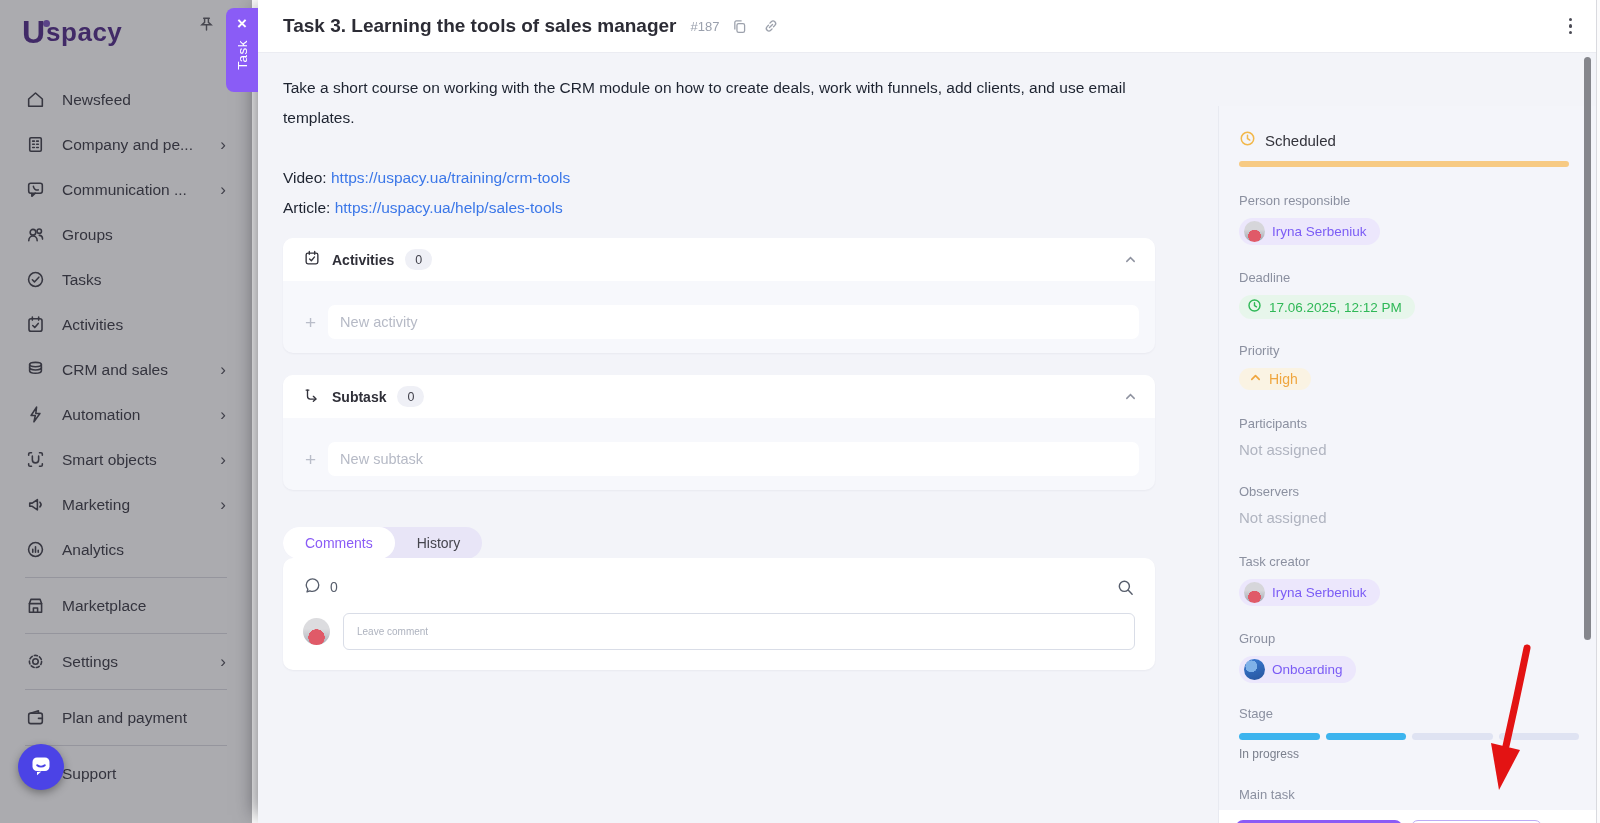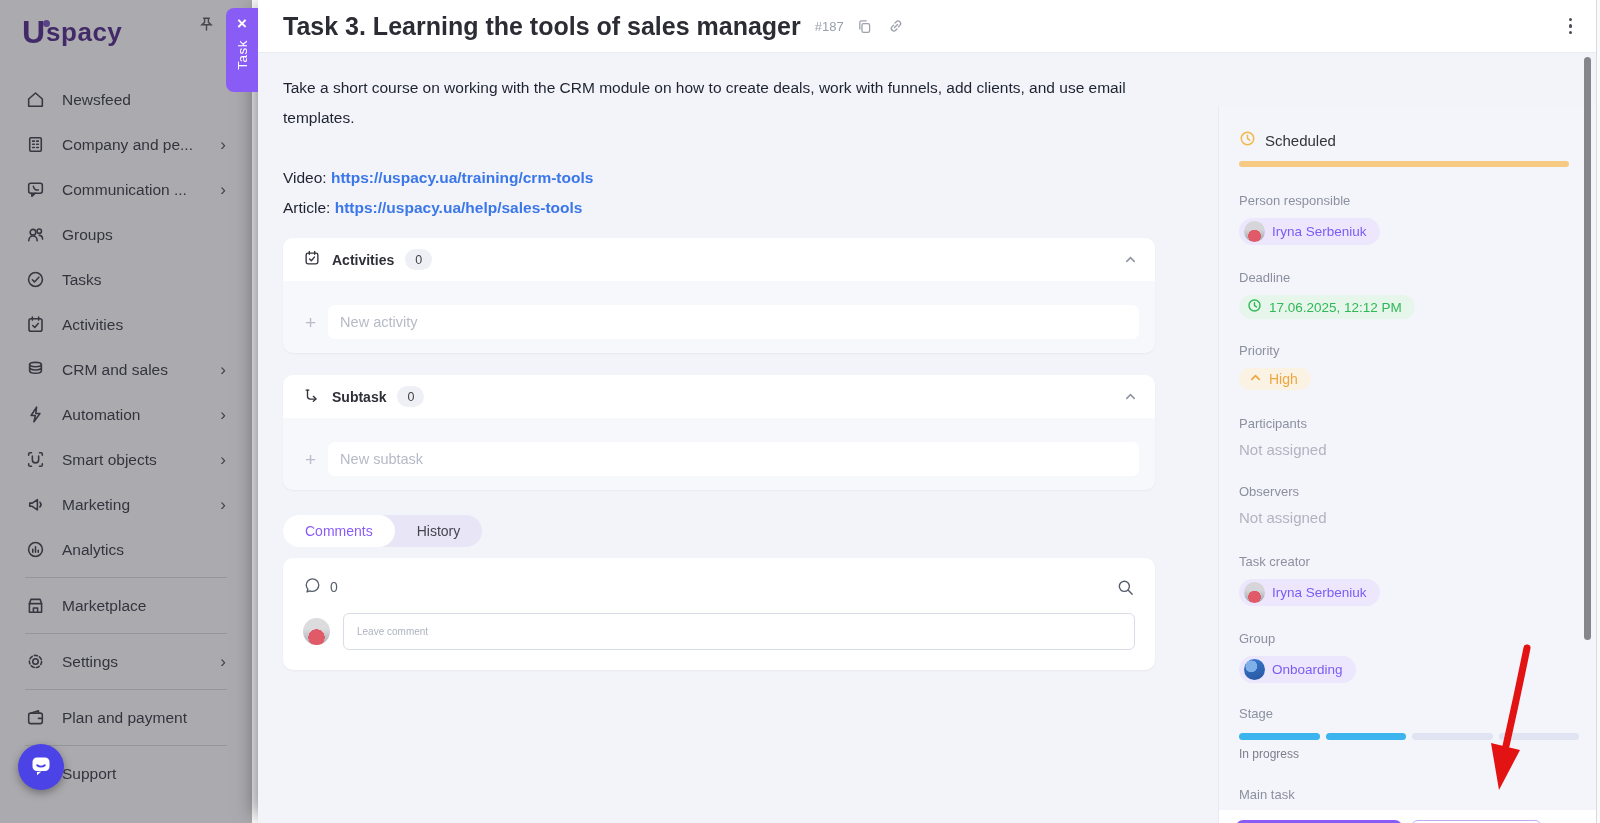--- a/index.html
+++ b/index.html
@@ -22,43 +22,43 @@
   .chat-fab { position:absolute; left:18px; top:744px; width:46px; height:46px; border-radius:50%; background:var(--chat-fab,#4b43e6); z-index:6; display:flex; align-items:center; justify-content:center; box-shadow:0 3px 8px rgba(0,0,0,.35); cursor:pointer; }
 
   
   .task-tab { position:absolute; left:226px; top:8px; width:32px; height:84px; background:var(--accent,#8a5cf6); border-radius:8px 0 0 8px; z-index:10; display:flex; flex-direction:column; align-items:center; padding-top:7px; cursor:pointer; }
   .task-tab .x { color:#fff; font-size:17px; font-weight:700; line-height:1; }
   .task-tab .vlabel { margin-top:8px; color:#fff; font-size:13.5px; writing-mode:vertical-rl; transform:rotate(180deg); letter-spacing:.5px; }
 
   
   .panel { position:absolute; left:258px; top:0; width:1342px; height:823px; background:#f3f4f9; box-shadow:-12px 0 18px -8px rgba(15,15,25,.5); }
   .panel-header { height:53px; background:#fff; border-bottom:1px solid #ebecf2; display:flex; align-items:center; padding:0 22px 0 25px; }
-  .p-title { font-size:25px; font-weight:700; color:#2c2c35; margin-right:14px; }
+  .p-title { font-size:19px; font-weight:700; color:#2c2c35; margin-right:14px; }
   .p-id { font-size:13px; color:#9aa0ad; margin-right:12px; }
   .h-icon { margin-right:14px; display:flex; cursor:pointer; }
   .kebab { margin-left:auto; display:flex; flex-direction:column; gap:3px; padding:4px 6px; cursor:pointer; }
   .kebab i { width:3.5px; height:3.5px; border-radius:50%; background:#4b4b55; }
 
   .panel-body { position:relative; height:770px; }
 
   .desc { position:absolute; left:25px; top:20px; width:862px; font-size:15.5px; line-height:30px; color:#1d2330; }
   .desc .links { margin-top:30px; }
-  .desc a { color:var(--link,#3b77e8); text-decoration:none; cursor:pointer;font-weight:bold; }
+  .desc a { color:var(--link,#3b77e8); text-decoration:none; cursor:pointer; }
 
   .card { position:absolute; left:25px; width:872px; border-radius:10px; background:#f7f8fc; overflow:hidden; box-shadow:0 1px 2px rgba(40,40,70,.05); }
   .card-head { height:43px; background:#fff; display:flex; align-items:center; padding:0 18px 0 20px; gap:11px; }
   .card-title { font-size:14px; font-weight:700; color:#2f2f38; }
   .badge { min-width:27px; height:21px; padding:0 8px; background:#eff0f6; border-radius:11px; font-size:12.5px; color:#43434d; display:flex; align-items:center; justify-content:center; }
   .collapse { margin-left:auto; cursor:pointer; display:flex; }
   .card-row { display:flex; align-items:center; padding:24px 16px 14px 22px; gap:12px; }
   .plus { color:#b9bdc9; font-size:19px; line-height:1; cursor:pointer; }
   .row-input { flex:1; height:34px; background:#fff; border:none; border-radius:7px; padding:0 12px; font-size:14.5px; color:#1d4ed8; outline:none; }
   .row-input::placeholder { color:#b6bac6; }
 
-  .tabs { position:absolute; left:25px; top:462px; display:inline-flex; background:#e8e5f7; border-radius:18px; }
+  .tabs { position:absolute; left:25px; top:474px; display:inline-flex; background:#e8e5f7; border-radius:18px; }
   .tab { padding:8px 22px; font-size:14px; border-radius:18px; color:#45454e; cursor:pointer; }
   .tab.active { background:#fff; color:var(--accent,#8a5cf6); font-weight:500; }
 
   .comments-card { position:absolute; left:25px; top:505px; width:872px; background:#fff; border-radius:10px; padding:18px 20px 20px 20px; box-shadow:0 1px 2px rgba(40,40,70,.05); }
   .cc-top { display:flex; align-items:center; gap:8px; color:#565d6b; font-size:14px; }
   .cc-top .search { margin-left:auto; cursor:pointer; display:flex; }
   .cc-row { display:flex; align-items:center; gap:13px; margin-top:15px; }
   .avatar { width:27px; height:27px; border-radius:50%; flex:none;
             background: radial-gradient(circle at 50% 72%, #e05a68 0 34%, transparent 35%),
                         linear-gradient(180deg,#dcdcdf 0 40%, #a9adb6 100%); }

